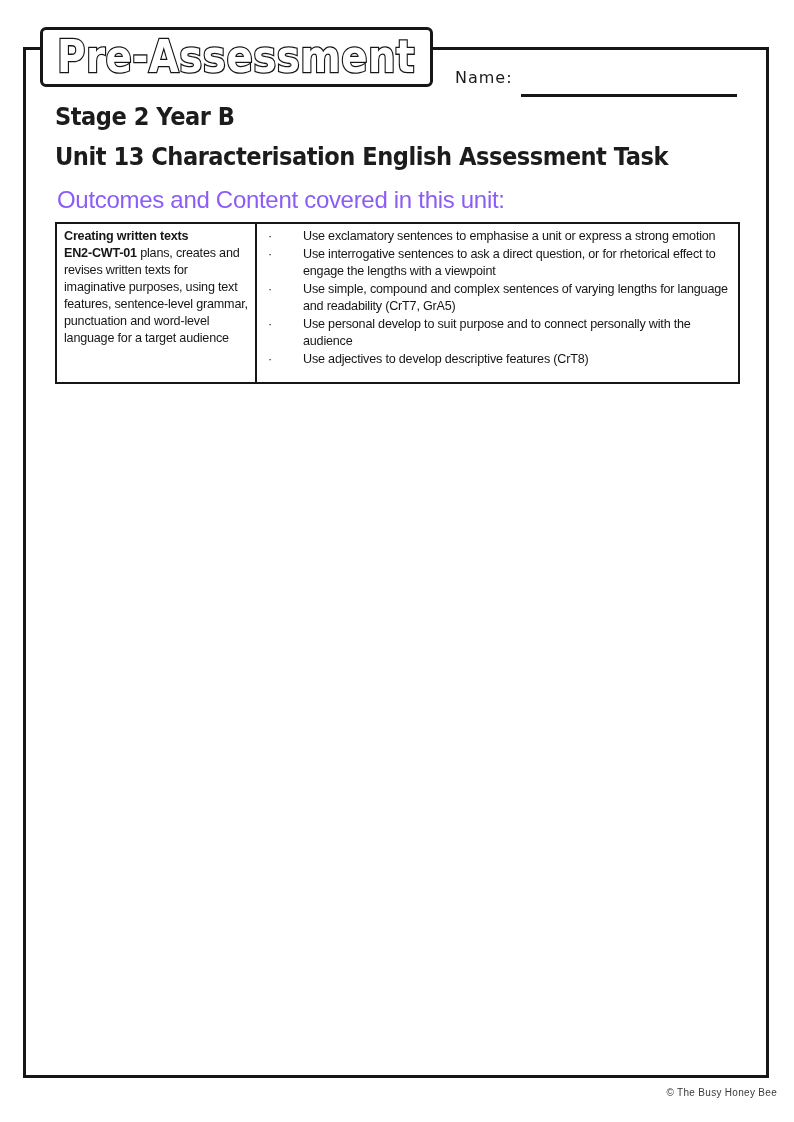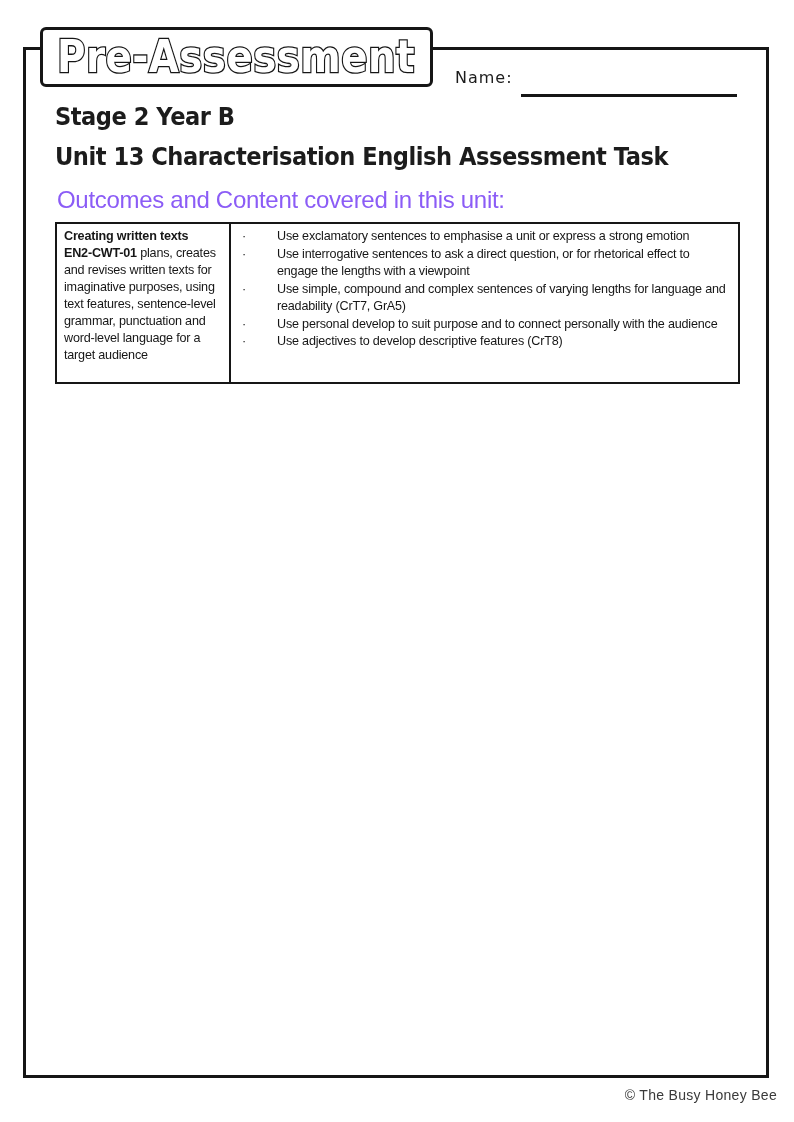--- a/index.html
+++ b/index.html
@@ -97,21 +97,21 @@
   
   .outcomes-table {
     position: absolute;
     left: 55px; top: 222px;
     width: 685px; height: 162px;
     border: 2px solid #161616;
     display: flex;
     background: #ffffff;
   }
   .outcome-cell {
-    width: 174px;
+    width: 200px;
     border-right: 2px solid #161616;
     padding: 4px 6px 4px 7px;
     font-size: 12.6px;
     line-height: 17px;
     letter-spacing: -0.2px;
     color: #161616;
   }
   .outcome-cell b { font-weight: 700; }
   .content-cell {
     flex: 1;
@@ -128,21 +128,21 @@
     text-align: left;
     padding-left: 11px;
   }
   .content-point .pt-text { flex: 1; padding-right: 2px; }
   
   .footer-credit {
     position: absolute;
     right: 17px; top: 1087px;
     font-family: "Liberation Sans", sans-serif;
     font-weight: 400;
-    font-size: 14px;
+    font-size: 10px;
     letter-spacing: 0.3px;
     color: #3a3a3a;
     z-index: 2;
   }
 </style>
 </head>
 <body>
 
 <div class="page-frame"></div>
 

